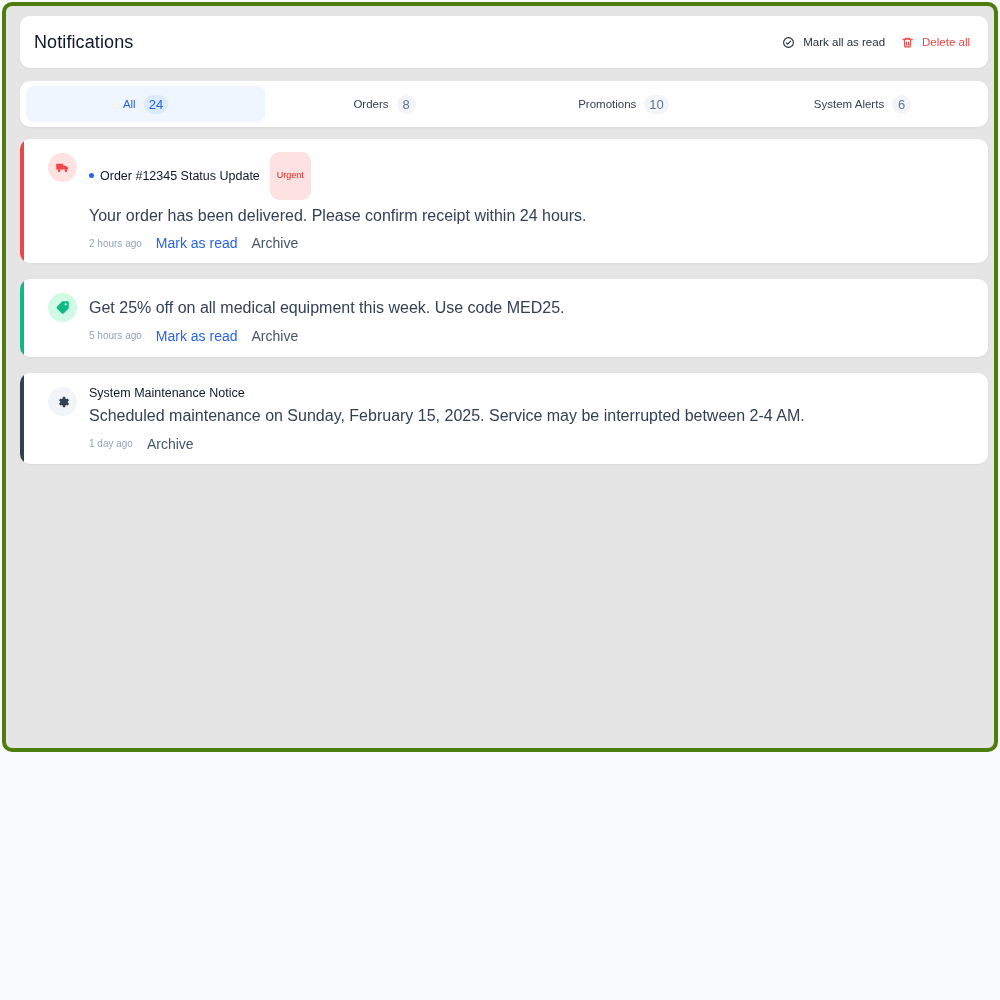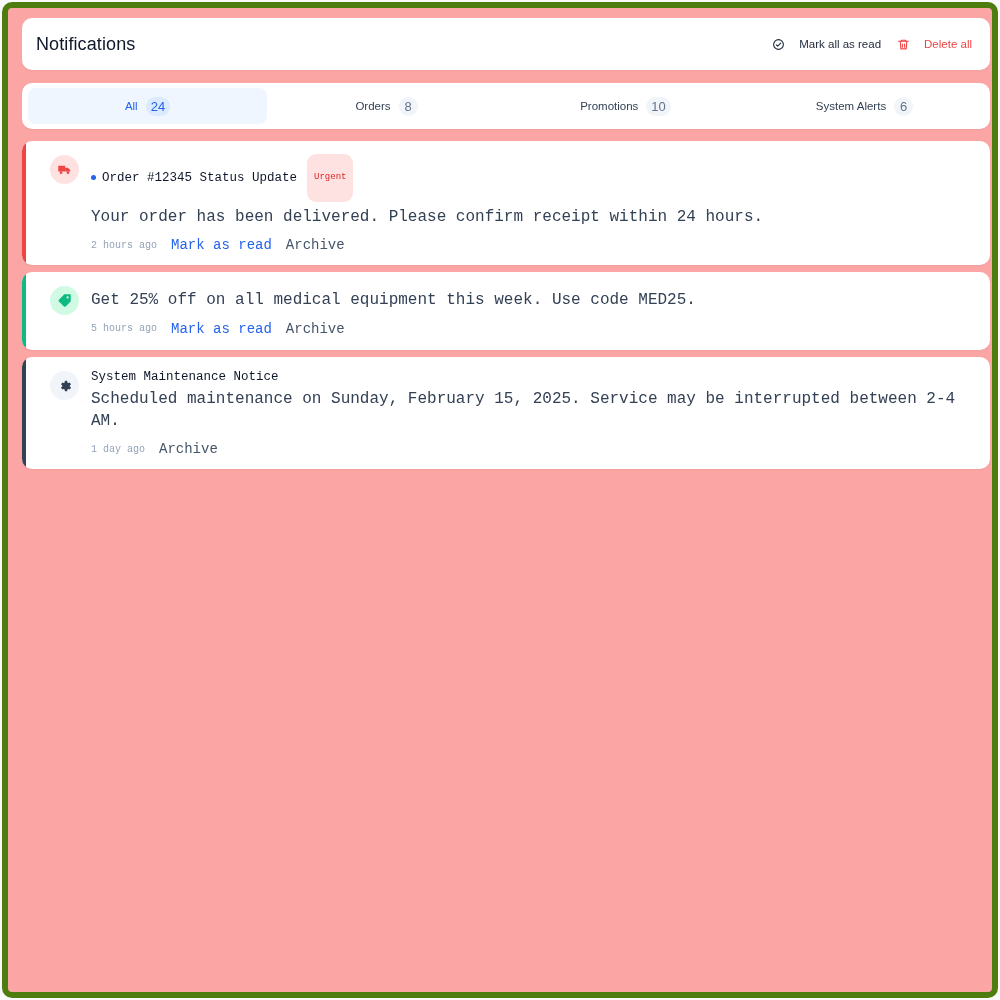--- a/index.html
+++ b/index.html
@@ -14,24 +14,24 @@
     font-family: "Liberation Sans", sans-serif;
     background: #f8fafc;
     color: #0f172a;
     position: relative;
   }
 
   
   .page-frame {
     position: absolute;
     left: 2px; top: 2px;
-    width: 996px; height: 996px;
-    border: 6px solid #4d7c0f;
-    border-radius: 10px;
-    background: #fca5a5;
+    width: 996px; height: 750px;
+    border: 4px solid #4d7c0f;
+    border-radius: 10px;
+    background: #e5e5e5;
     overflow: hidden;
   }
 
   .content {
     position: absolute;
     left: 0; top: 0;
     width: 996px;
     padding: 10px 14px 0 14px;
   }
 
@@ -56,21 +56,21 @@
 
   .header-actions {
     display: flex;
     align-items: center;
     gap: 16px;
   }
 
   .hdr-action {
     display: flex;
     align-items: center;
-    gap: 14px;
+    gap: 8px;
     font-size: 11.5px;
     color: #1e293b;
     cursor: pointer;
     white-space: nowrap;
   }
   .hdr-action.danger { color: #ef4444; }
   .hdr-action svg { display: block; }
 
   
   .tabs-bar {
@@ -116,22 +116,21 @@
   .tab.active .tab-badge {
     background: #dbeafe;
     color: #2563eb;
   }
 
   
   .notif-list {
     margin-top: 12px;
     display: flex;
     flex-direction: column;
-    gap: 7px;
-    font-family: Liberation Mono, monospace;
+    gap: 16px;
   }
 
   .notif-card {
     position: relative;
     background: #ffffff;
     border-radius: 10px;
     padding: 12px 14px 12px 16px;
     display: flex;
     gap: 12px;
     align-items: flex-start;

